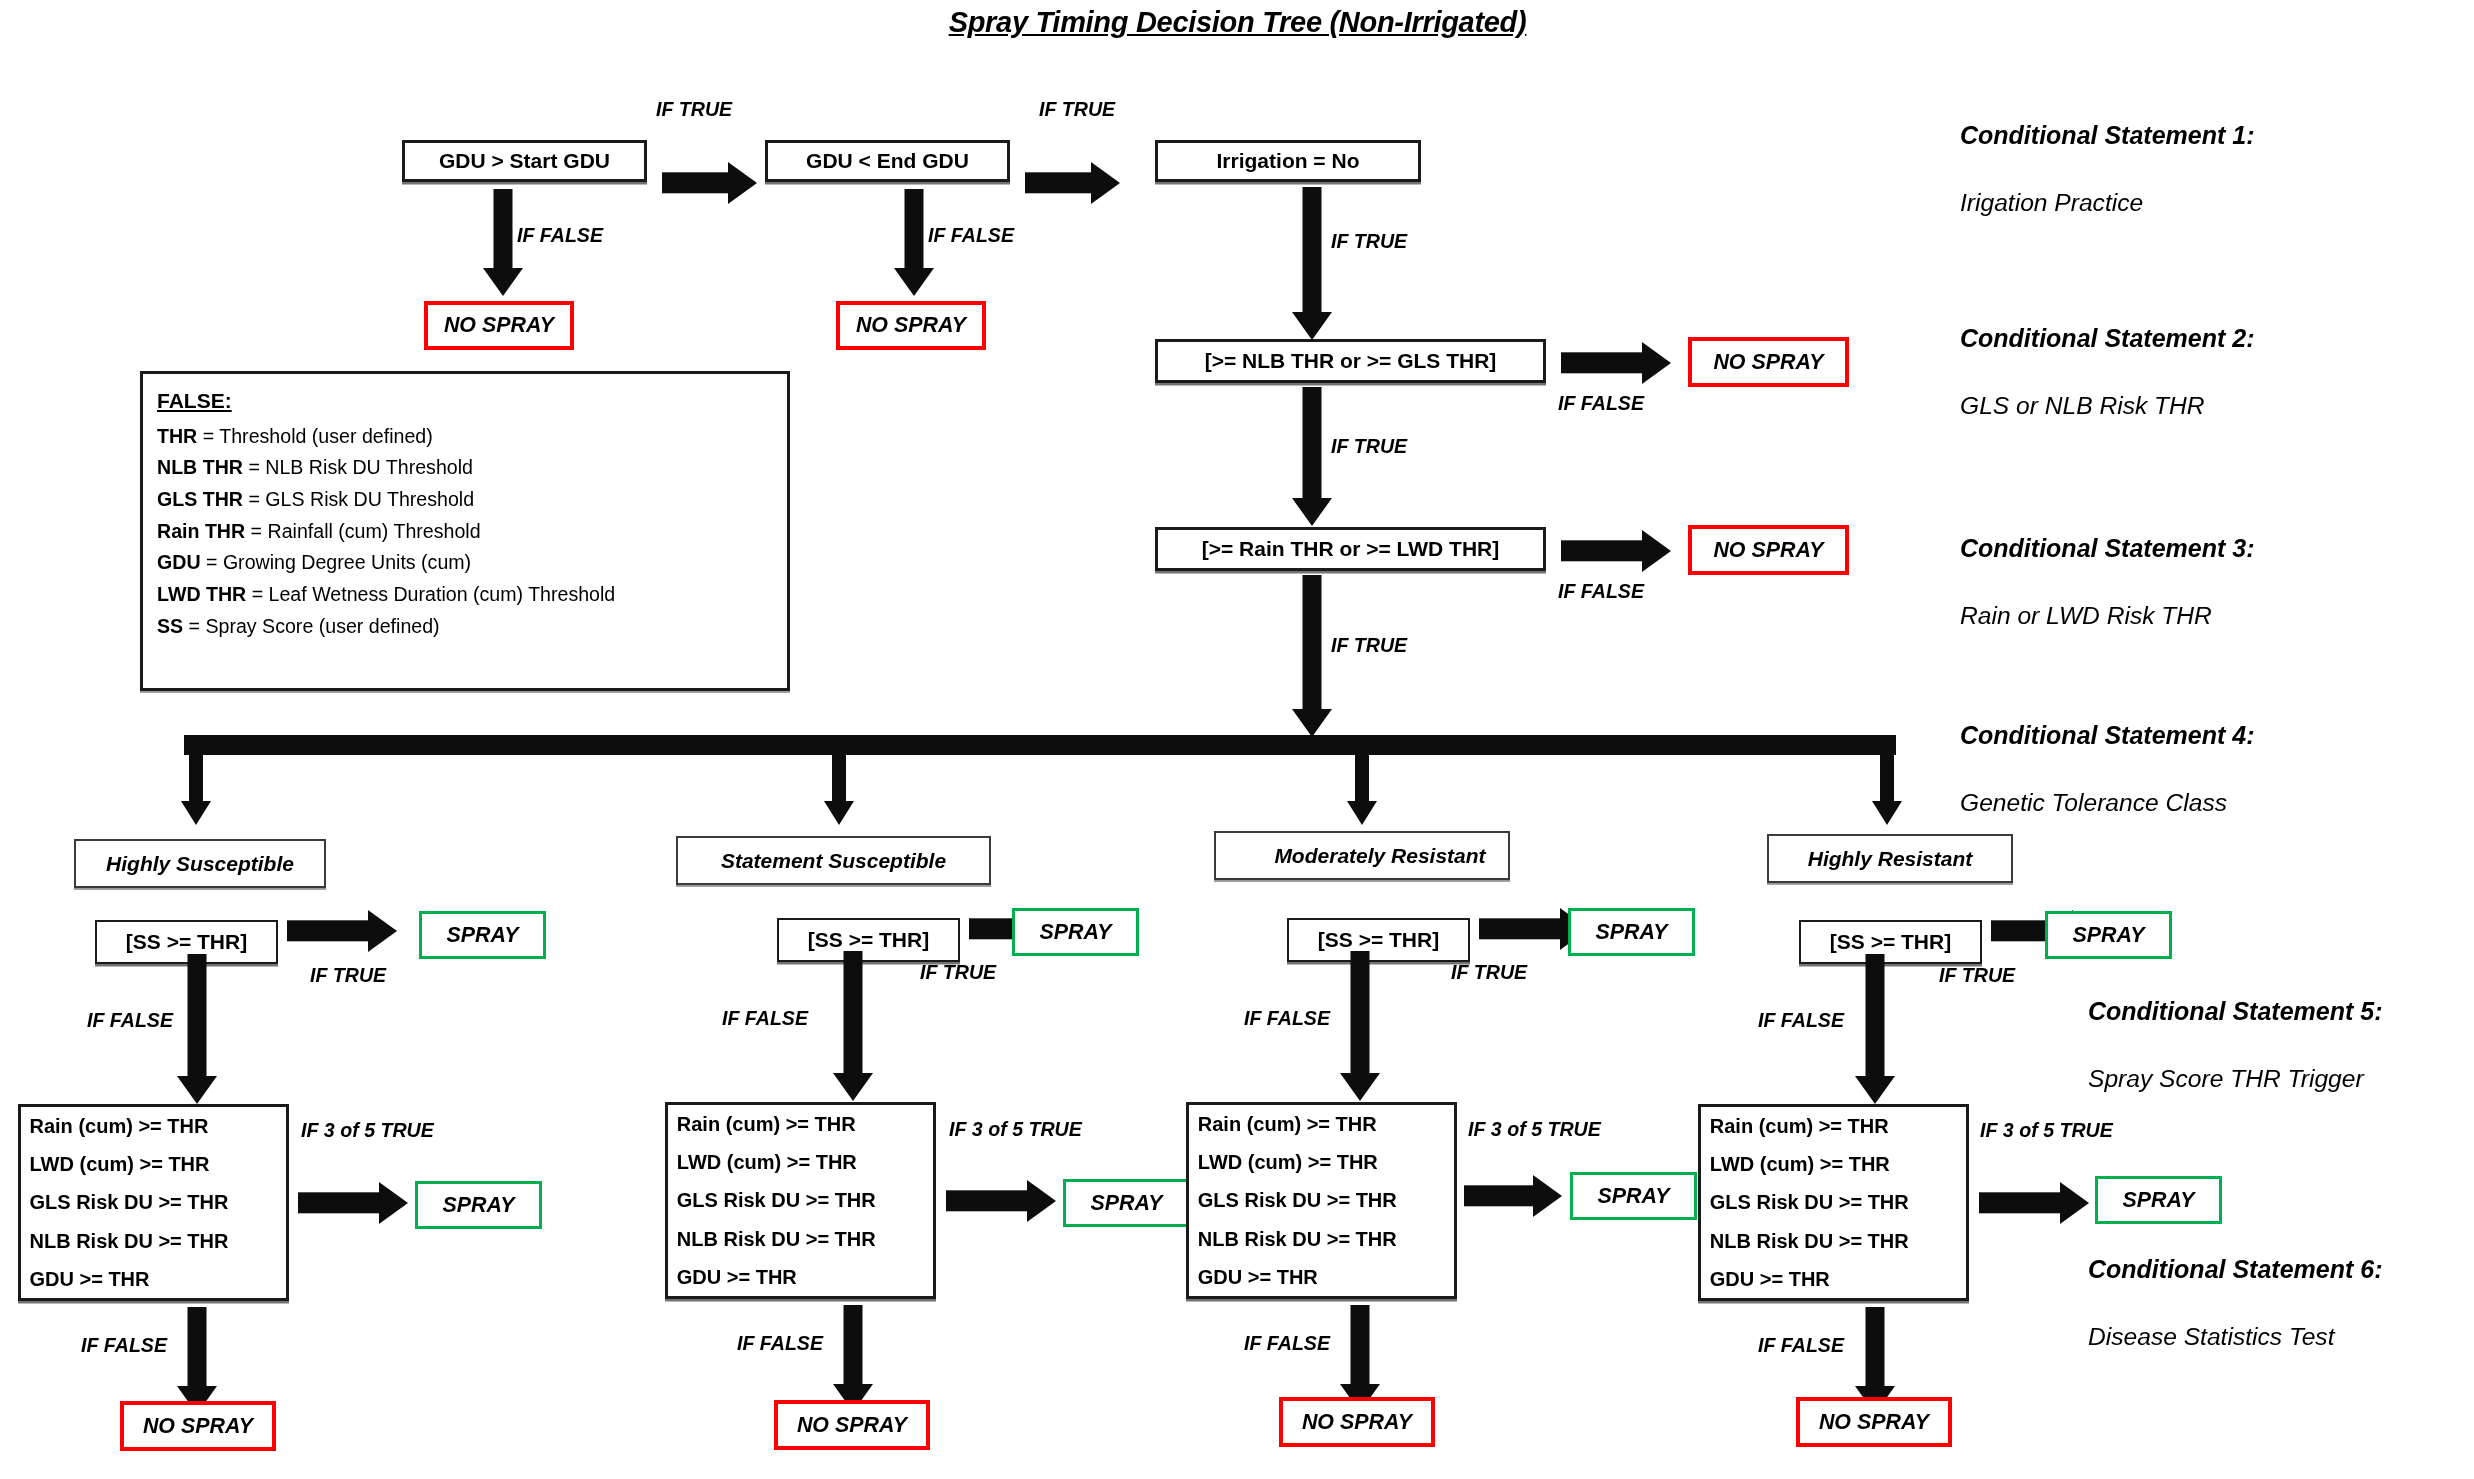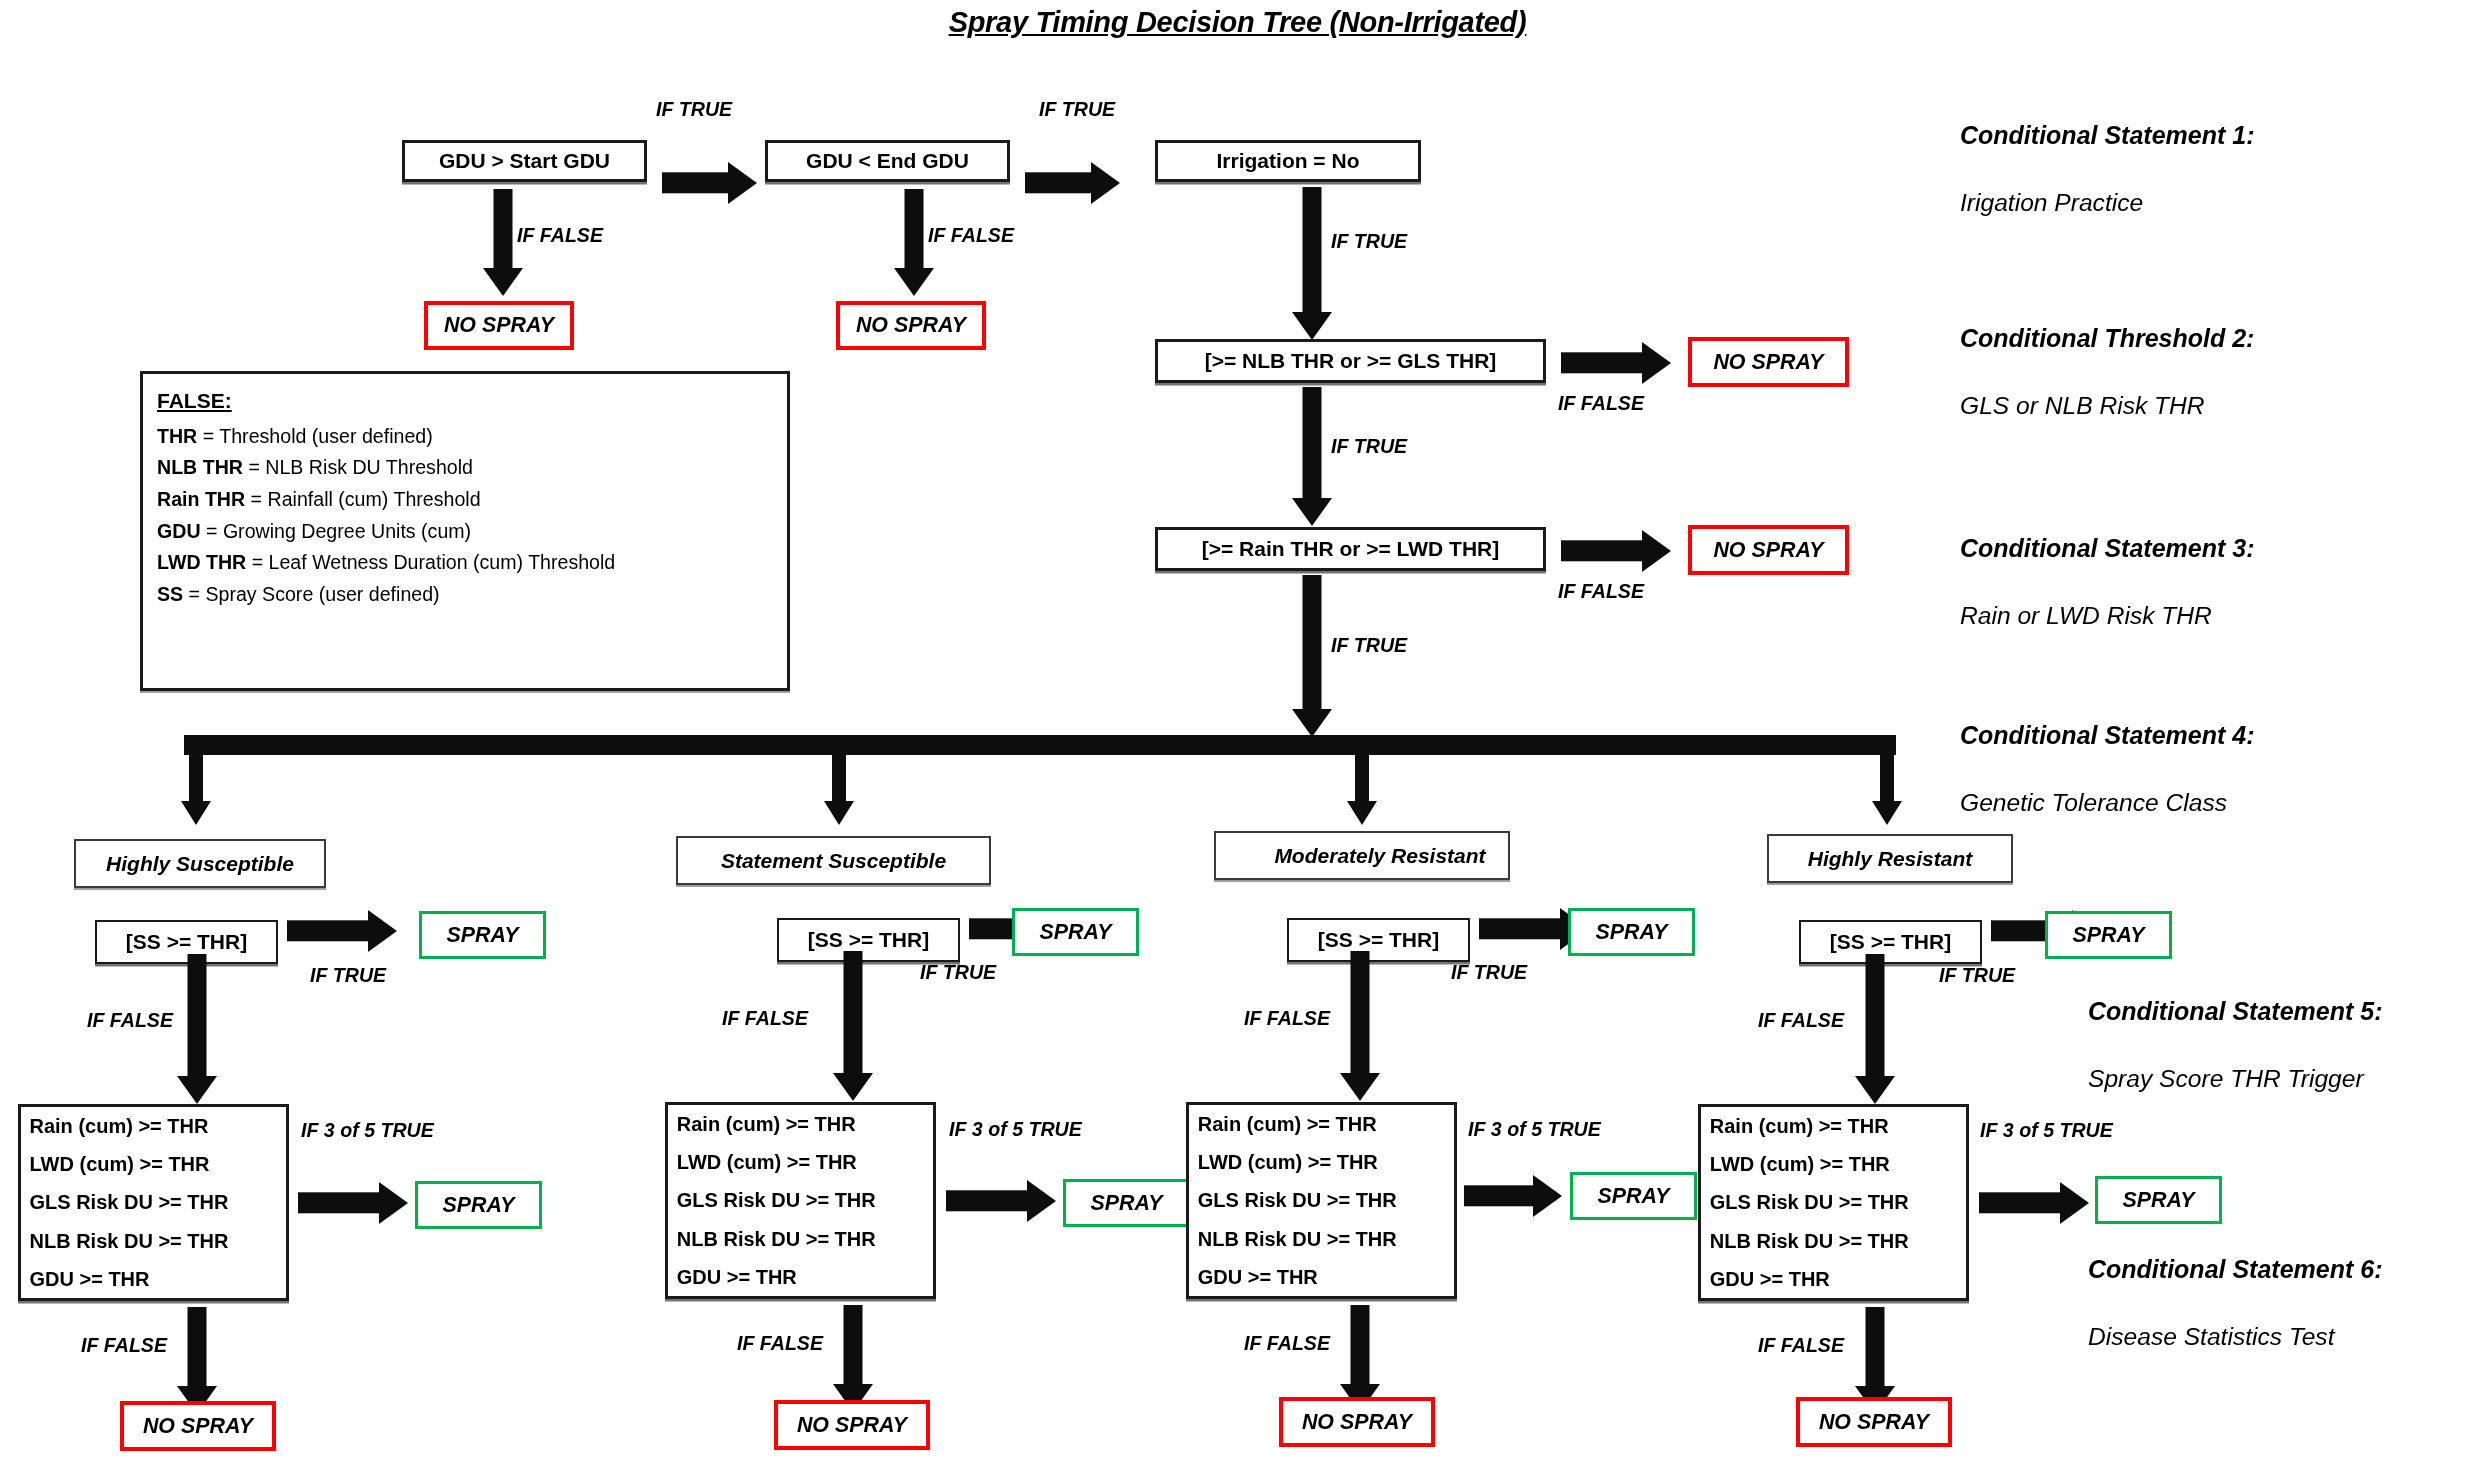--- a/index.html
+++ b/index.html
@@ -171,20 +171,21 @@
 <div class="abs arrow-d" style="left:1290px;top:575px;width:44px;height:163px;">
   <div class="shaft" style="height:134px;"></div>
     <div class="head" style="top:134px;"></div>
 </div>
 <div class="abs lbl" style="left:1331px;top:634px;">IF TRUE</div>
 
 <div class="abs" id="legend" style="left:140px;top:371px;width:650px;height:320px;">
   <div class="lg-title">FALSE:</div>
   <div><b>THR</b><span> = Threshold (user defined)</span></div>
   <div><b>NLB THR</b><span> = NLB Risk DU Threshold</span></div>
+  <div><b>GLS THR</b><span> = GLS Risk DU Threshold</span></div>
   <div><b>Rain THR</b><span> = Rainfall (cum) Threshold</span></div>
   <div><b>GDU</b><span> = Growing Degree Units (cum)</span></div>
   <div><b>LWD THR</b><span> = Leaf Wetness Duration (cum) Threshold</span></div>
   <div><b>SS</b><span> = Spray Score (user defined)</span></div>
 </div>
 
 <div class="abs" id="splitbar" style="left:184px;top:735px;width:1712px;height:20px;"></div>
 
 <div class="abs arrow-d slim" style="left:177px;top:735px;width:38px;height:90px;">
   <div class="shaft" style="height:66px;"></div>
@@ -373,21 +374,21 @@
 <div class="abs lbl" style="left:1758px;top:1334px;">IF FALSE</div>
 <div class="abs nospray" style="left:1796px;top:1397px;width:156px;height:50px;">
   <span>NO SPRAY</span>
 </div>
 
 <div class="abs cond" style="left:1960px;top:120px;">
   <div class="c1">Conditional Statement 1:</div>
   <div class="c2">Irigation Practice</div>
 </div>
 <div class="abs cond" style="left:1960px;top:323px;">
-  <div class="c1">Conditional Threshold 2:</div>
+  <div class="c1">Conditional Statement 2:</div>
   <div class="c2">GLS or NLB Risk THR</div>
 </div>
 <div class="abs cond" style="left:1960px;top:533px;">
   <div class="c1">Conditional Statement 3:</div>
   <div class="c2">Rain or LWD Risk THR</div>
 </div>
 <div class="abs cond" style="left:1960px;top:720px;">
   <div class="c1">Conditional Statement 4:</div>
   <div class="c2">Genetic Tolerance Class</div>
 </div>

